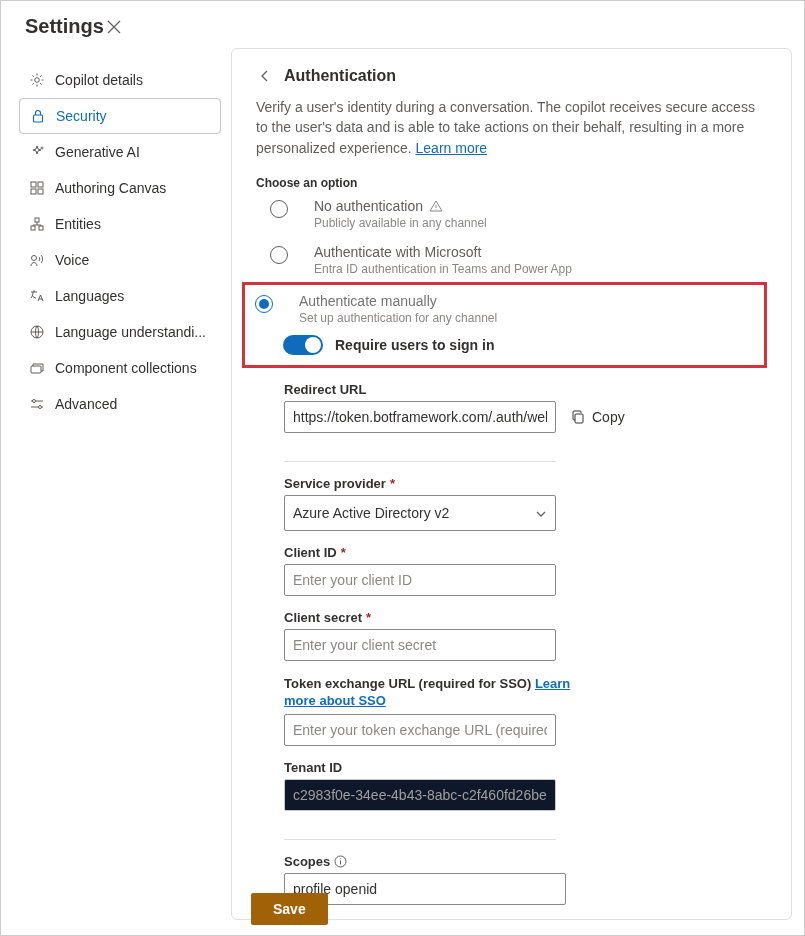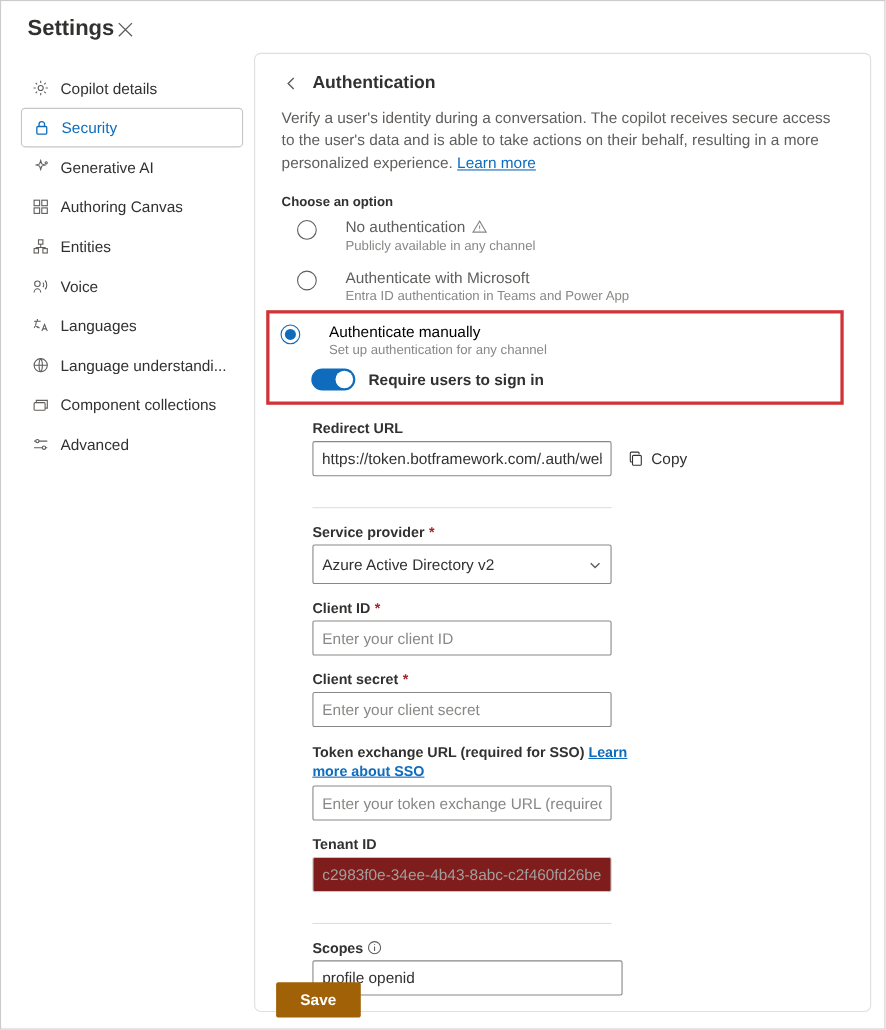--- a/index.html
+++ b/index.html
@@ -86,21 +86,21 @@
   .field-block { display:flex; flex-direction:column; margin-bottom:14px; }
   .indent { padding-left:28px; }
   .field-label { font-size:13px; font-weight:600; margin-bottom:4px; display:flex; align-items:center; gap:4px;}
   .req { color:#a4262c; }
   .field-row { display:flex; align-items:center; gap:14px; }
   .text-input {
     width:272px; height:32px; border:1px solid #8a8886; border-radius:2px;
     padding:0 8px; font-size:14px; color:#323130; font-family:inherit;
   }
   .text-input::placeholder { color:#8a8886; }
-  .text-input.disabled { color:#a19f9d; background:#7f1d1d; border-color:#c8c6c4; }
+  .text-input.disabled { color:#a19f9d; background:#0f172a; border-color:#c8c6c4; }
   .select {
     width:272px; height:36px; border:1px solid #8a8886; border-radius:2px;
     padding:0 8px; font-size:14px; display:flex; align-items:center; justify-content:space-between;
     cursor:pointer;
   }
   .chev { width:12px; height:12px; color:#605e5c;}
   .copy-btn { display:flex; align-items:center; gap:6px; color:#323130; cursor:pointer; font-size:14px;}
   hr.sep { border:none; border-top:1px solid #e1dfdd; margin:14px 0 14px 28px; width:272px;}
   .learn-link { color:#0f6cbd; text-decoration:underline; cursor:pointer; }
   .sso-label { font-size:13px; font-weight:600; line-height:1.35; width:300px;}
@@ -265,21 +265,21 @@
         </div>
       </div>
     </div>
 
     <div class="highlight-box">
       <div class="radio-row" style="margin-bottom:0">
         <div class="radio-outer sel">
             <div class="radio-inner"></div>
           </div>
         <div>
-          <div class="radio-title" style="color:#000000;">
+          <div class="radio-title" style="color:#737373;">
               <span>Authenticate manually</span>
             </div>
           <div class="radio-sub">Set up authentication for any channel</div>
         </div>
       </div>
       <div class="toggle-row">
         <div class="toggle">
             <div class="knob"></div>
           </div>
         <span style="font-weight:600">Require users to sign in</span>

